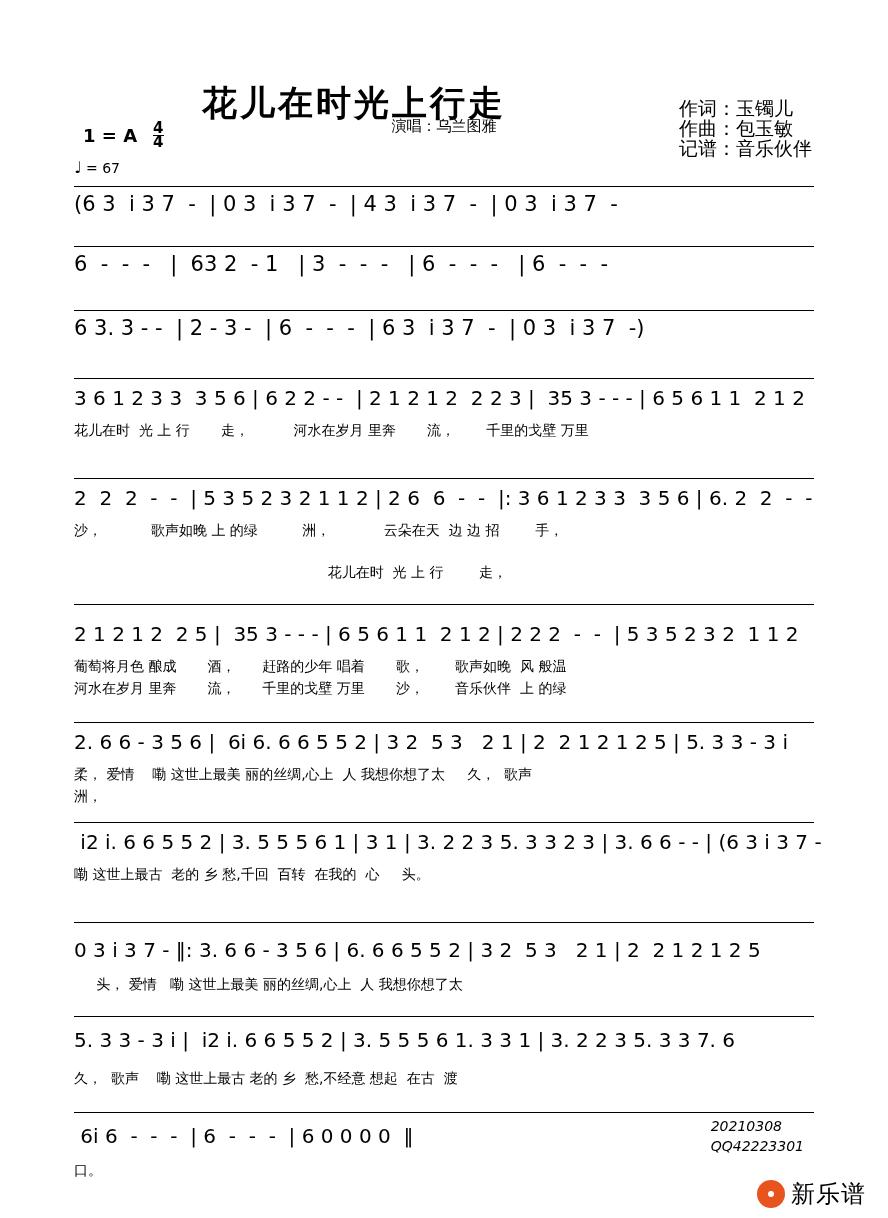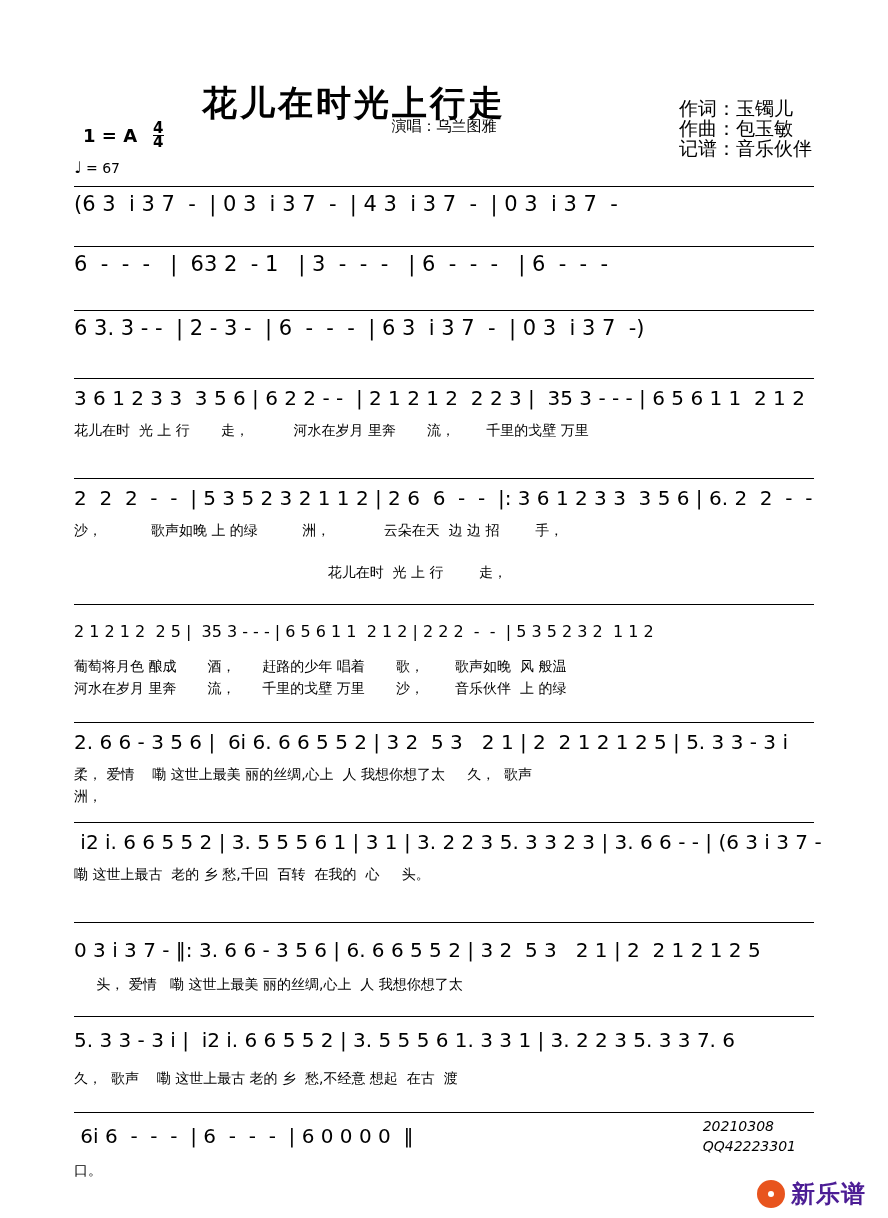--- a/index.html
+++ b/index.html
@@ -75,42 +75,42 @@
     font-size:14px;
     white-space:pre;
   }
   .lyrics2{
     position:absolute;left:0;width:740px;
     font-family:"DejaVu Sans", sans-serif;
     font-size:14px;
     white-space:pre;
   }
   .foot{
-    position:absolute;right:92px;bottom:62px;
+    position:absolute;right:84px;bottom:62px;
     font-family:"DejaVu Sans", sans-serif;
     font-size:14px;
     font-style:italic;
     line-height:20px;
     text-align:left;
   }
   .logo{
     position:absolute;right:22px;bottom:8px;
     display:flex;align-items:center;gap:6px;
   }
   .logo .disc{
     width:28px;height:28px;border-radius:50%;
     background:#e8541e;position:relative;
   }
   .logo .disc:after{
     content:"";position:absolute;left:11px;top:11px;
     width:6px;height:6px;border-radius:50%;background:#fff;
   }
   .logo .logotext{
     font-family:"DejaVu Sans", sans-serif;
-    font-weight:bold;font-size:24px;color:#4c1d95;
+    font-weight:normal;font-size:24px;color:#000000;
     letter-spacing:1px;
   }
 </style>
 </head>
 <body>
 
 <div class="sheet">
 
   <div class="title">花儿在时光上行走</div>
   <div class="singer">演唱：乌兰图雅</div>
@@ -159,21 +159,21 @@
 
   <div class="system" style="top:478px;">
     <div class="staffline" style="top:0px;"></div>
     <div class="notes" style="top:8px;font-size:20px;">2  2  2  -  -  | 5 3 5 2 3 2 1 1 2 | 2 6  6  -  -  |: 3 6 1 2 3 3  3 5 6 | 6. 2  2  -  -</div>
     <div class="lyrics" style="top:44px;">沙，           歌声如晚 上 的绿          洲，            云朵在天  边 边 招        手，</div>
     <div class="lyrics2" style="top:66px;margin-top:20px;">                                                         花儿在时  光 上 行        走，</div>
   </div>
 
   <div class="system" style="top:604px;">
     <div class="staffline" style="top:0px;"></div>
-    <div class="notes" style="top:18px;font-size:16px;">2 1 2 1 2  2 5 |  35 3 - - - | 6 5 6 1 1  2 1 2 | 2 2 2  -  -  | 5 3 5 2 3 2  1 1 2</div>
+    <div class="notes" style="top:18px;font-size:20px;">2 1 2 1 2  2 5 |  35 3 - - - | 6 5 6 1 1  2 1 2 | 2 2 2  -  -  | 5 3 5 2 3 2  1 1 2</div>
     <div class="lyrics" style="top:54px;">葡萄将月色 酿成       酒，      赶路的少年 唱着       歌，       歌声如晚  风 般温</div>
     <div class="lyrics2" style="top:76px;">河水在岁月 里奔       流，      千里的戈壁 万里       沙，       音乐伙伴  上 的绿</div>
   </div>
 
   <div class="system" style="top:722px;">
     <div class="staffline" style="top:0px;"></div>
     <div class="notes" style="top:8px;font-size:20px;">2. 6 6 - 3 5 6 |  6i 6. 6 6 5 5 2 | 3 2  5 3   2 1 | 2  2 1 2 1 2 5 | 5. 3 3 - 3 i</div>
     <div class="lyrics" style="top:44px;">柔， 爱情    嘞 这世上最美 丽的丝绸,心上  人 我想你想了太     久，  歌声</div>
     <div class="lyrics2" style="top:66px;">洲，</div>
   </div>

